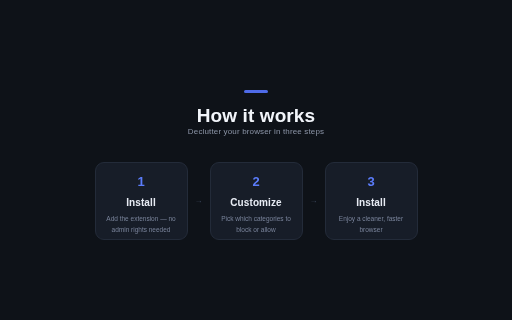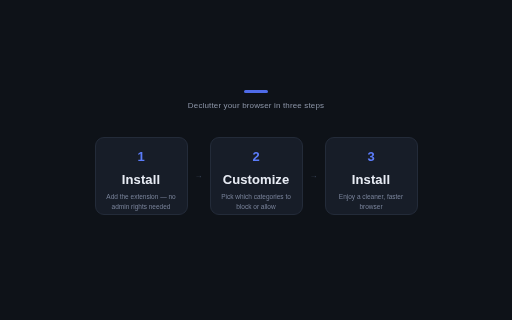--- a/index.html
+++ b/index.html
@@ -46,21 +46,20 @@
   .page-title {
     margin-top: 12px;
     font-size: 19px;
     font-weight: bold;
     letter-spacing: 0.1px;
     color: #f2f5fa;
     line-height: 1.15;
   }
 
   .page-subtitle {
-    margin-top: 8px;
     font-size: 8px;
     font-weight: normal;
     letter-spacing: 0.15px;
     color: #8b94a6;
     line-height: 1.2;
   }
 
   
   .steps-row {
     margin-top: 26px;
@@ -85,21 +84,21 @@
 
   .step-number {
     font-size: 13px;
     font-weight: bold;
     color: #5b7cfa;
     line-height: 1;
   }
 
   .step-title {
     margin-top: 9px;
-    font-size: 13px;
+    font-size: 10px;
     font-weight: bold;
     color: #e8ecf4;
     letter-spacing: 0.1px;
     line-height: 1.2;
   }
 
   .step-desc {
     margin-top: 5px;
     font-size: 6.5px;
     font-weight: normal;
@@ -120,20 +119,21 @@
     user-select: none;
   }
 </style>
 </head>
 <body>
 
 <div class="page">
 
   <div class="header">
     <div class="accent-rule"></div>
+    <h1 class="page-title">How it works</h1>
     <p class="page-subtitle">Declutter your browser in three steps</p>
   </div>
 
   <div class="steps-row">
 
     <div class="step-card">
       <div class="step-number">1</div>
       <div class="step-title">Install</div>
       <div class="step-desc">Add the extension — no admin rights needed</div>
     </div>

